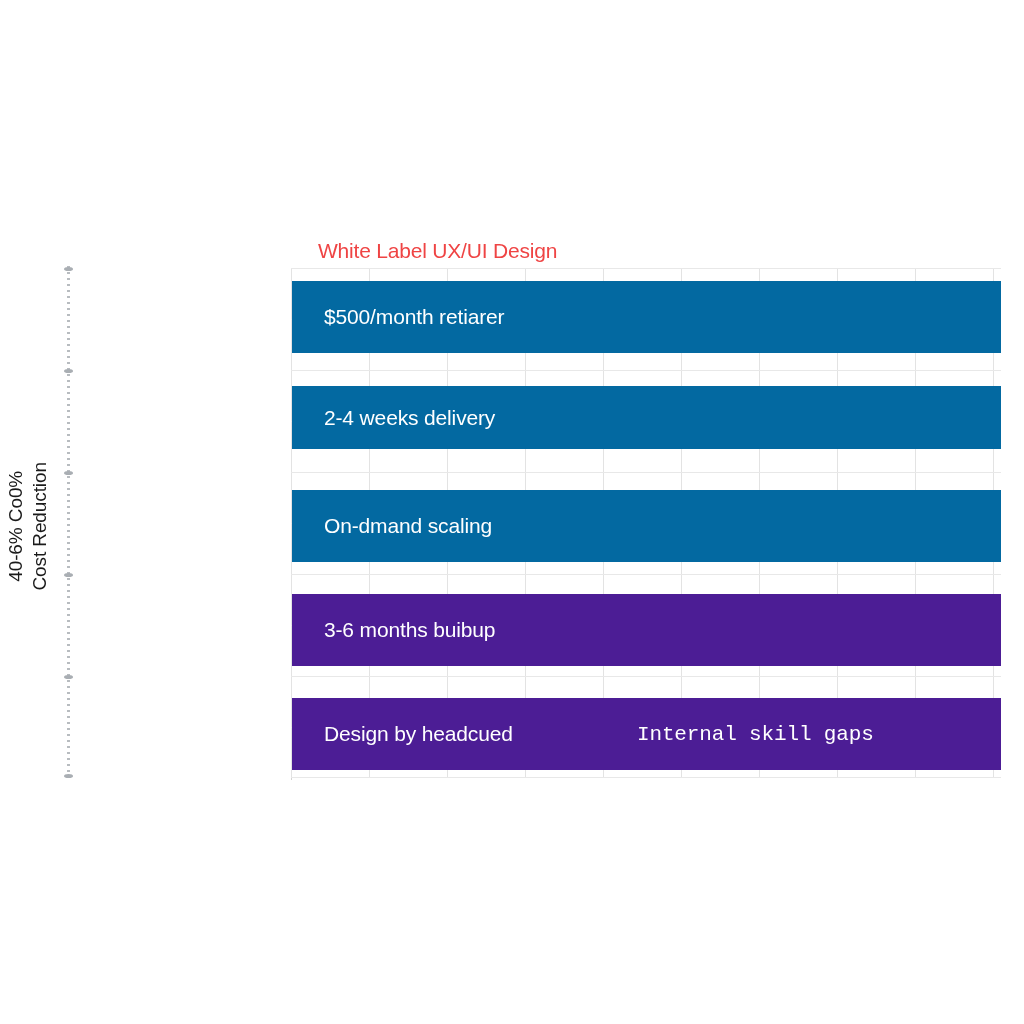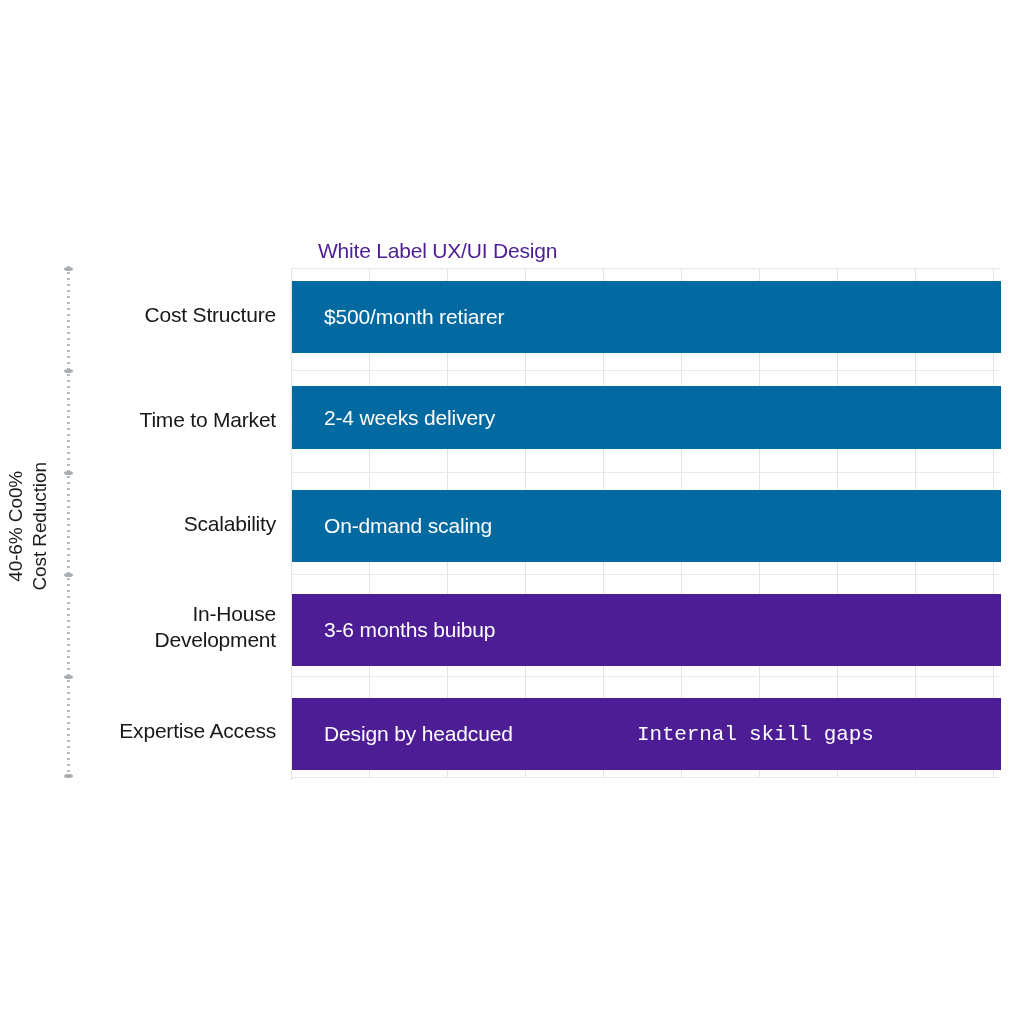--- a/index.html
+++ b/index.html
@@ -138,21 +138,21 @@
     letter-spacing: -0.15px;
     white-space: nowrap;
   }
 
   
   .chart-title {
     position: absolute;
     left: 318px;
     top: 239px;
     font-size: 21px;
-    color: #4c1d95;
+    color: #ef4444;
     letter-spacing: -0.2px;
     white-space: nowrap;
   }
 </style>
 </head>
 <body>
 
 <div id="chart-root">
 
   <div class="axis-title-wrap">
@@ -165,38 +165,20 @@
   <div class="dotted-spine"></div>
   <div class="spine-tick" style="top:267px"></div>
   <div class="spine-tick" style="top:369px"></div>
   <div class="spine-tick" style="top:471px"></div>
   <div class="spine-tick" style="top:573px"></div>
   <div class="spine-tick" style="top:675px"></div>
   <div class="spine-tick" style="top:774px"></div>
 
   <div class="chart-title">White Label UX/UI Design</div>
 
-  <div class="cat-labels">
-    <div class="cat-label" style="top:34px">
-      <span>Cost Structure</span>
-    </div>
-    <div class="cat-label" style="top:139px">
-      <span>Time to Market</span>
-    </div>
-    <div class="cat-label" style="top:243px">
-      <span>Scalability</span>
-    </div>
-    <div class="cat-label" style="top:333px">
-      <span>In-House</span>
-      <span class="l2">Development</span>
-    </div>
-    <div class="cat-label" style="top:450px">
-      <span>Expertise Access</span>
-    </div>
-  </div>
 
   <div class="plot-left-edge"></div>
   <div class="plot">
 
     <div class="gridline-v" style="left:0px"></div>
     <div class="gridline-v" style="left:78px"></div>
     <div class="gridline-v" style="left:156px"></div>
     <div class="gridline-v" style="left:234px"></div>
     <div class="gridline-v" style="left:312px"></div>
     <div class="gridline-v" style="left:390px"></div>

